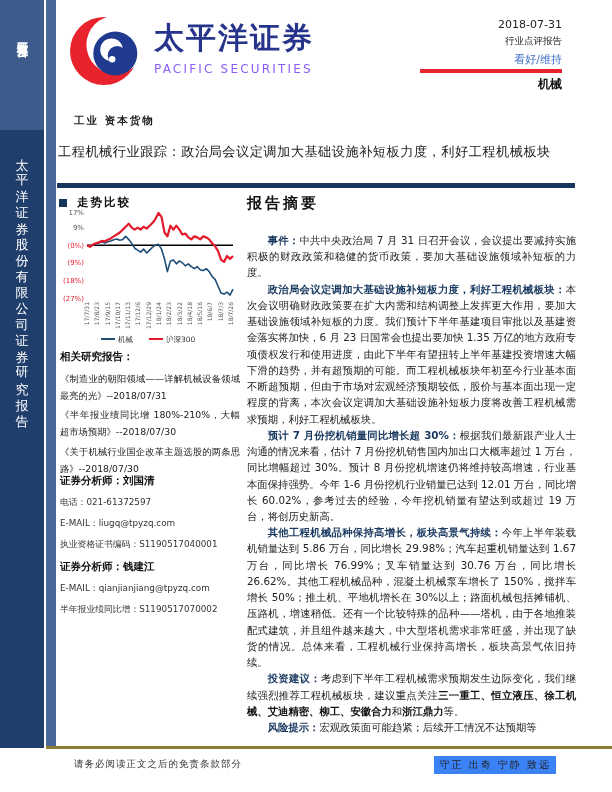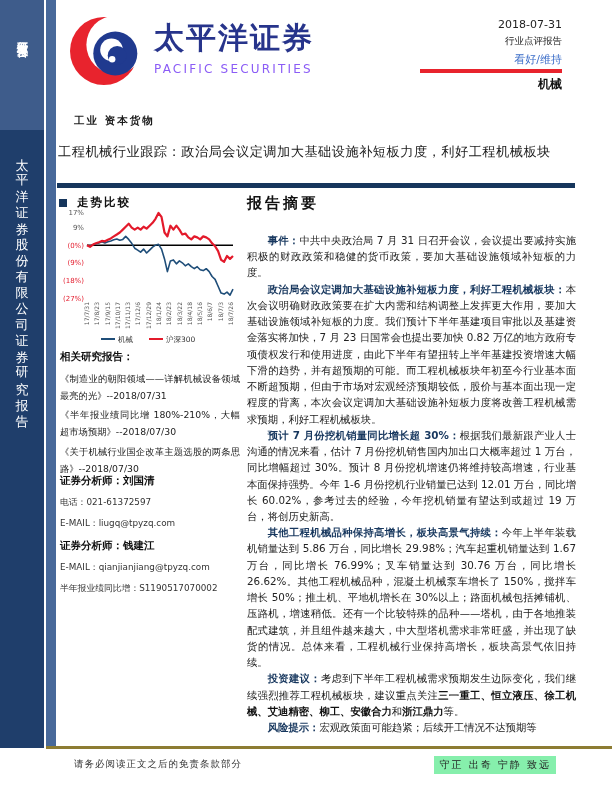--- a/index.html
+++ b/index.html
@@ -46,21 +46,21 @@
   
   .summary{position:absolute;left:247px;top:194px;width:329px;}
   .summary-title{font-size:15px;font-weight:bold;color:#111;letter-spacing:3px;}
   .sum-body{margin-top:19px;}
   .sum-p{margin:0;font-size:10.35px;line-height:1.57;text-align:justify;text-indent:2em;color:#222;}
   .seg-lead{font-weight:bold;color:#17375e;}
   .seg-bold{font-weight:bold;color:#111;}
   
   .footer-line{position:absolute;left:46px;top:746px;width:566px;height:2.5px;background:#8d7c33;}
   .footer-left{position:absolute;left:74px;top:758px;font-size:9.5px;color:#333;letter-spacing:1px;}
-  .footer-right{position:absolute;right:56px;top:756px;font-size:10px;color:#222;background:#86efac;
+  .footer-right{position:absolute;right:56px;top:756px;font-size:10px;color:#222;background:#3b82f6;
     padding:2px 5px;letter-spacing:2px;}
 </style>
 </head>
 <body>
 
 <div class="sidebar-top">
   <div class="v-text v-top">行业研究报告</div>
 </div>
 <div class="sidebar-bottom">
   <div class="v-text v-bottom">太平洋证券股份有限公司证券研究报告</div>
@@ -135,30 +135,31 @@
       <div class="rel-item">《制造业的朝阳领域——详解机械设备领域最亮的光》--2018/07/31</div>
       <div class="rel-item">《半年报业绩同比增 180%-210%，大幅超市场预期》--2018/07/30</div>
       <div class="rel-item">《关于机械行业国企改革主题选股的两条思路》--2018/07/30</div>
     </div>
 </div>
 
 <div class="analysts" id="analysts">
     <div class="an-name">证券分析师：刘国清</div>
     <div class="an-line">电话：021-61372597</div>
     <div class="an-line">E-MAIL：liugq@tpyzq.com</div>
+    <div class="an-line">执业资格证书编码：S1190517040001</div>
     <div class="an-name">证券分析师：钱建江</div>
     <div class="an-line">E-MAIL：qianjianjiang@tpyzq.com</div>
     <div class="an-line">半年报业绩同比增：S1190517070002</div>
   </div>
 
 <div class="summary">
   <div class="summary-title">报告摘要</div>
   <div class="sum-body" id="summary-body">
       <p class="sum-p"><span class="seg-lead">事件：</span><span class="seg-normal">中共中央政治局 7 月 31 日召开会议，会议提出要减持实施积极的财政政策和稳健的货币政策，要加大基础设施领域补短板的力度。</span></p>
-      <p class="sum-p"><span class="seg-lead">政治局会议定调加大基础设施补短板力度，利好工程机械板块：</span><span class="seg-normal">本次会议明确财政政策要在扩大内需和结构调整上发挥更大作用，要加大基础设施领域补短板的力度。我们预计下半年基建项目审批以及基建资金落实将加快，7 月 23 日国常会也提出要加快 0.82 万亿的地方政府专项债权发行和使用进度，由此下半年有望扭转上半年基建投资增速大幅下滑的趋势，并有超预期的可能。而工程机械板块年初至今行业基本面不断超预期，但由于市场对宏观经济预期较低，股价与基本面出现一定程度的背离，本次会议定调加大基础设施补短板力度将改善工程机械需求预期，利好工程机械板块。</span></p>
+      <p class="sum-p"><span class="seg-lead">政治局会议定调加大基础设施补短板力度，利好工程机械板块：</span><span class="seg-normal">本次会议明确财政政策要在扩大内需和结构调整上发挥更大作用，要加大基础设施领域补短板的力度。我们预计下半年基建项目审批以及基建资金落实将加快，6 月 23 日国常会也提出要加快 1.35 万亿的地方政府专项债权发行和使用进度，由此下半年有望扭转上半年基建投资增速大幅下滑的趋势，并有超预期的可能。而工程机械板块年初至今行业基本面不断超预期，但由于市场对宏观经济预期较低，股价与基本面出现一定程度的背离，本次会议定调加大基础设施补短板力度将改善工程机械需求预期，利好工程机械板块。</span></p>
       <p class="sum-p"><span class="seg-lead">预计 7 月份挖机销量同比增长超 30%：</span><span class="seg-normal">根据我们最新跟产业人士沟通的情况来看，估计 7 月份挖机销售国内加出口大概率超过 1 万台，同比增幅超过 30%。预计 8 月份挖机增速仍将维持较高增速，行业基本面保持强势。今年 1-6 月份挖机行业销量已达到 12.01 万台，同比增长 60.02%，参考过去的经验，今年挖机销量有望达到或超过 19 万台，将创历史新高。</span></p>
       <p class="sum-p"><span class="seg-lead">其他工程机械品种保持高增长，板块高景气持续：</span><span class="seg-normal">今年上半年装载机销量达到 5.86 万台，同比增长 29.98%；汽车起重机销量达到 1.67 万台，同比增长 76.99%；叉车销量达到 30.76 万台，同比增长 26.62%。其他工程机械品种，混凝土机械泵车增长了 150%，搅拌车增长 50%；推土机、平地机增长在 30%以上；路面机械包括摊铺机、压路机，增速稍低。还有一个比较特殊的品种——塔机，由于各地推装配式建筑，并且组件越来越大，中大型塔机需求非常旺盛，并出现了缺货的情况。总体来看，工程机械行业保持高增长，板块高景气依旧持续。</span></p>
       <p class="sum-p"><span class="seg-lead">投资建议：</span><span class="seg-normal">考虑到下半年工程机械需求预期发生边际变化，我们继续强烈推荐工程机械板块，建议重点关注</span><span class="seg-bold">三一重工、恒立液压、徐工机械、艾迪精密、柳工、安徽合力</span><span class="seg-normal">和</span><span class="seg-bold">浙江鼎力</span><span class="seg-normal">等。</span></p>
       <p class="sum-p"><span class="seg-lead">风险提示：</span><span class="seg-normal">宏观政策面可能趋紧；后续开工情况不达预期等</span></p>
     </div>
 </div>
 
 <div class="footer-line"></div>
 <div class="footer-left">请务必阅读正文之后的免责条款部分</div>
 <div class="footer-right">守正 出奇 宁静 致远</div>

